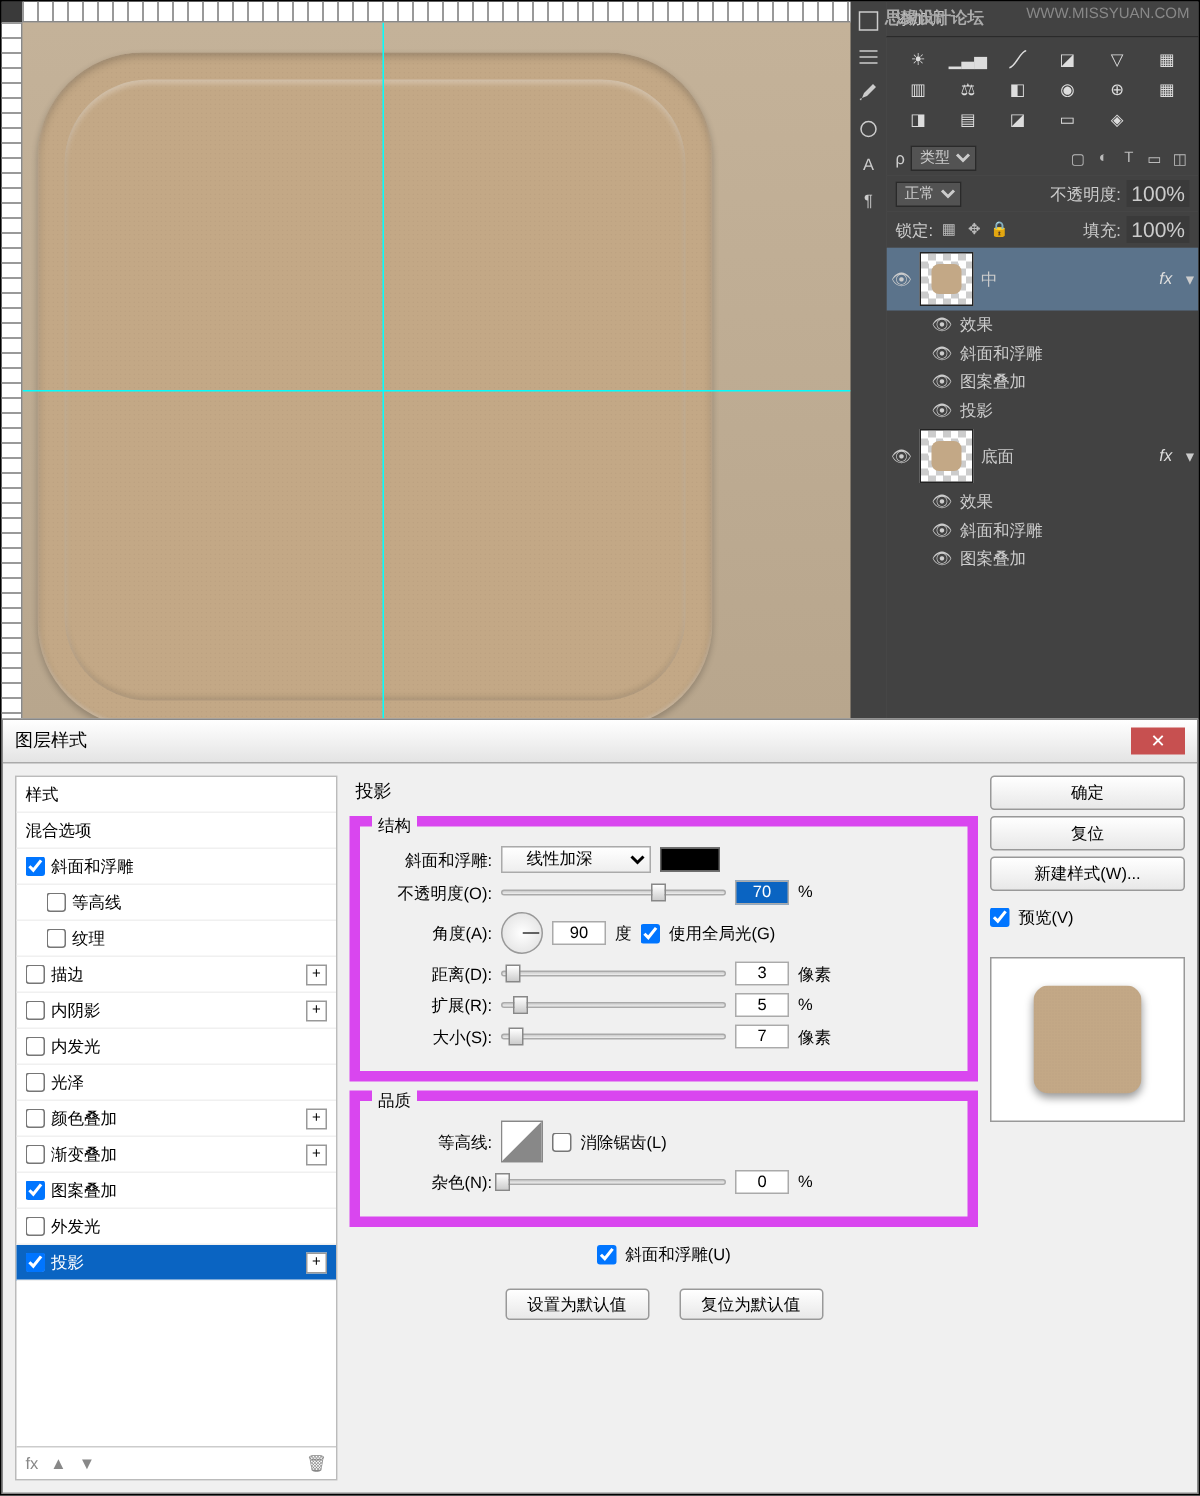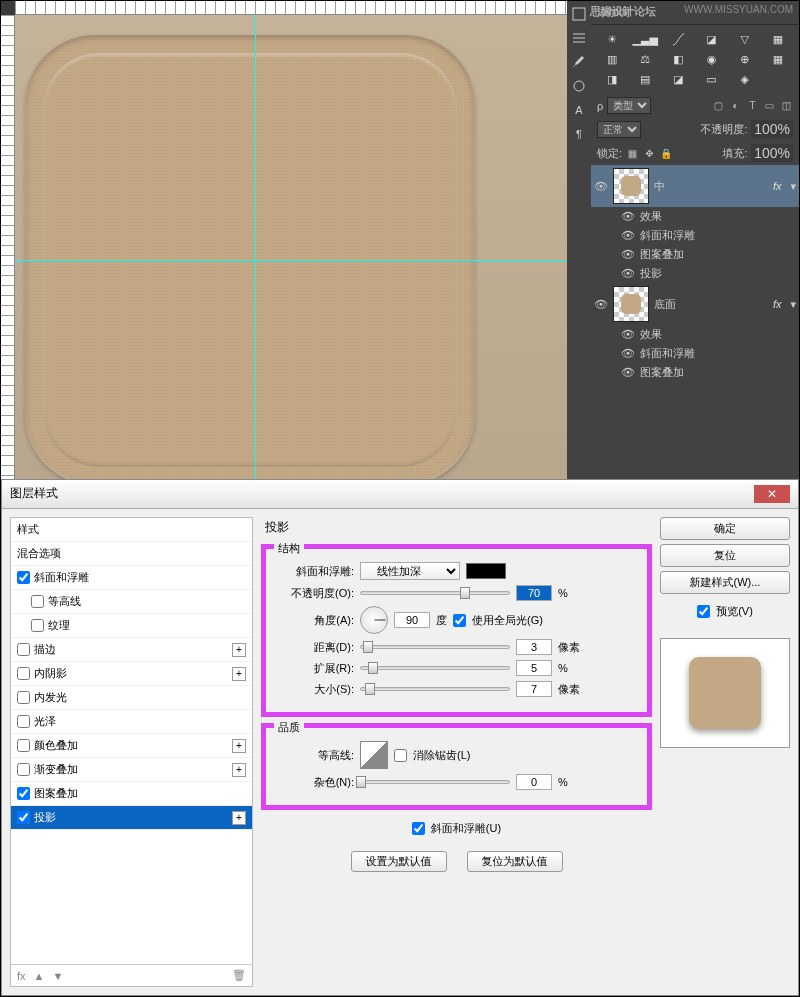--- a/index.html
+++ b/index.html
@@ -39,28 +39,28 @@
 .lname{flex:1}
 .fx{font-style:italic;color:#ddd;padding-right:4px}
 .sub{display:flex;align-items:center;padding:2px 4px 2px 30px;gap:5px}
 .watermark{position:absolute;top:3px;right:6px;color:#888;font-size:10px;z-index:5}
 .logo{position:absolute;top:3px;left:589px;color:#aaa;font-size:11px;font-weight:bold}
 .dialog{position:absolute;top:478px;left:0;right:0;bottom:0;background:#f0f0f0;border:1px solid #888;color:#000;display:flex;flex-direction:column}
 .dlg-title{background:linear-gradient(#fff,#e4e4e4);border-bottom:1px solid #aaa;padding:5px 8px;display:flex;align-items:flex-start}
 .dlg-title .t{flex:1;font-size:12px}
 .close-x{width:36px;height:18px;background:#c75050;color:#fff;display:flex;align-items:center;justify-content:center;font-size:12px}
 .dlg-body{flex:1;display:flex;padding:8px;gap:8px}
-.styles-box{width:243px;border:1px solid #bbb;background:#fff;display:flex;flex-direction:column}
+.styles-box{width:215px;border:1px solid #bbb;background:#fff;display:flex;flex-direction:column}
 .style-item{display:flex;align-items:center;padding:4px 6px;gap:4px;border-bottom:1px solid #f0f0f0}
 .style-item.sel{background:#0a64c2;color:#fff}
 .style-item .plus{margin-left:auto;width:14px;height:14px;border:1px solid #999;display:flex;align-items:center;justify-content:center;font-size:10px;background:#fff;color:#000}
 .style-item.indent{padding-left:20px}
 .styles-foot{margin-top:auto;border-top:1px solid #ccc;padding:4px 6px;display:flex;gap:8px;align-items:center;color:#888}
 .mid{flex:1;display:flex;flex-direction:column;gap:6px}
-.group{border:5px solid #d946ef;padding:8px 10px 10px;position:relative}
+.group{border:7px solid #d946ef;padding:8px 10px 10px;position:relative}
 .group .gt{position:absolute;top:-8px;left:8px;background:#f0f0f0;padding:0 4px}
 .field{display:flex;align-items:center;gap:6px;margin:5px 0}
 .field .lab{width:78px;text-align:right}
 .field select{border:1px solid #aaa;padding:1px 12px;background:linear-gradient(#fff,#eee);width:100px}
 .swatch{width:40px;height:16px;background:#000;border:1px solid #666}
 .slider{flex:1;height:4px;background:linear-gradient(#ccc,#eee);border:1px solid #aaa;border-radius:2px;position:relative;max-width:150px}
 .slider .h{position:absolute;width:10px;height:12px;background:linear-gradient(#fff,#ccc);border:1px solid #888;top:-5px;transform:translateX(-50%)}
 .numbox{width:36px;border:1px solid #aaa;padding:1px 3px;text-align:center;background:#fff}
 .numbox.hl{background:#0a64c2;color:#fff}
 .dial{width:28px;height:28px;border:1px solid #999;border-radius:50%;background:radial-gradient(#fff,#ddd);position:relative}
@@ -264,20 +264,24 @@
           </div>
           <div class="style-item">
             <input type="checkbox" style=""> 
             <span>渐变叠加</span>
             <span class="plus">+</span>
           </div>
           <div class="style-item">
             <input type="checkbox" checked="" style=""> 
             <span>图案叠加</span>
           </div>
+          <div class="style-item">
+            <input type="checkbox" style=""> 
+            <span>外发光</span>
+          </div>
           <div class="style-item sel">
             <input type="checkbox" checked="" style=""> 
             <span>投影</span>
             <span class="plus">+</span>
           </div>
         </div>
       <div class="styles-foot">
         <span>fx</span>
         <span>▲</span>
         <span>▼</span>
@@ -362,21 +366,21 @@
       <div class="btn-row">
         <div class="btn">设置为默认值</div>
         <div class="btn">复位为默认值</div>
       </div>
     </div>
 
     <div class="btns">
       <div class="btn">确定</div>
       <div class="btn">复位</div>
       <div class="btn">新建样式(W)...</div>
-      <div class="field" style="justify-content:center;margin-top:6px">
+      <div class="field" style="margin-top:6px">
         <input type="checkbox" checked="" style="">
         <span>预览(V)</span>
       </div>
       <div class="preview-box">
           <div class="pv"></div>
         </div>
     </div>
   </div>
 </div>
 

